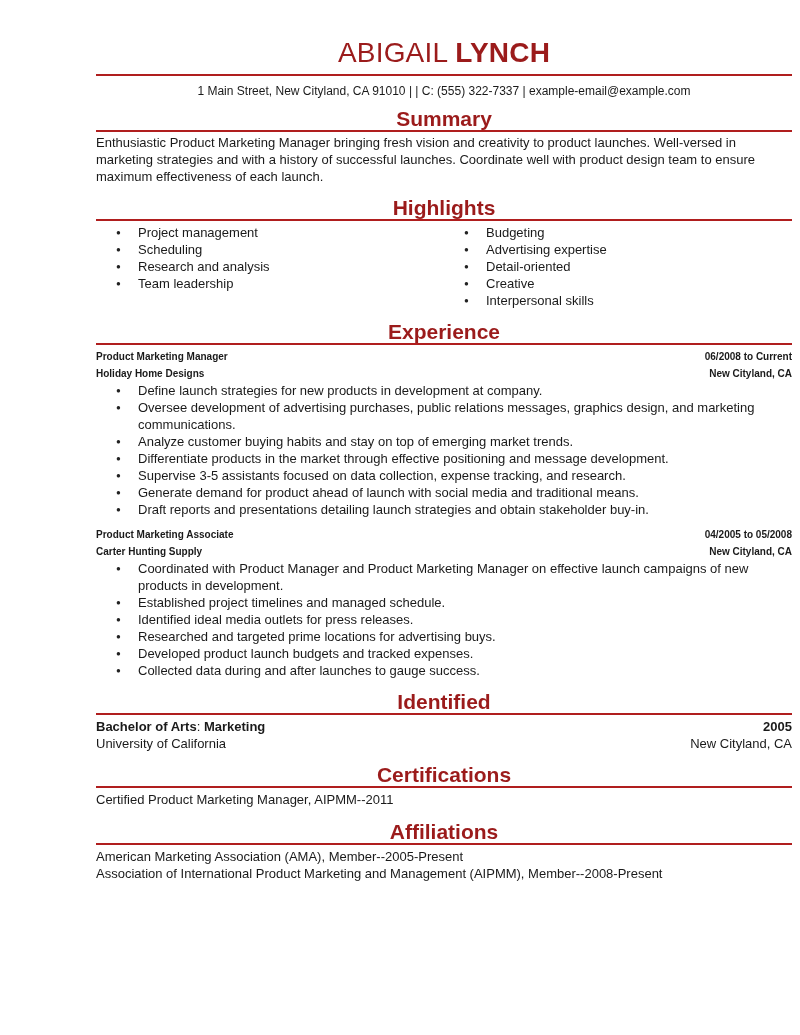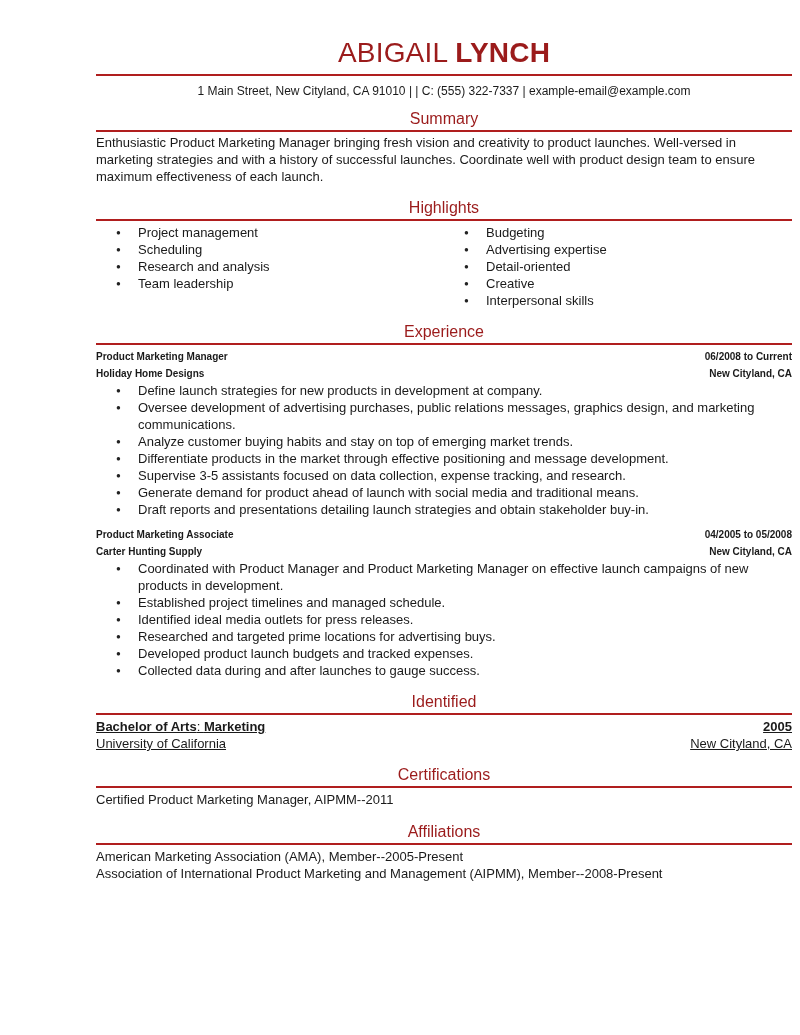--- a/index.html
+++ b/index.html
@@ -2,32 +2,32 @@
 <html><head>
 <meta charset="utf-8">
 <style>
   html, body { margin: 0; padding: 0; background: #ffffff; }
   body { width: 800px; height: 1035px; position: relative; font-family: "Liberation Sans", sans-serif; color: #1a1a1a; }
   .page { position: absolute; left: 52px; top: 0; width: 696px; margin-left: 44px; }
   .name { text-align: center; color: #9b1b1b; font-size: 28px; margin-top: 36px; height: 34px; line-height: 34px; letter-spacing: 0.2px; }
   .name .last { font-weight: bold; }
   .rule { border-top: 2px solid #b01e1e; height: 0; }
   .contact { text-align: center; font-size: 12px; margin-top: 7px; height: 16px; line-height: 16px; }
-  .section-title { text-align: center; color: #9b1b1b; font-weight: normal; font-size: 16px; height: 20px; line-height: 20px; margin-top: 10px; margin-bottom: 1px; }
+  .section-title { text-align: center; color: #9b1b1b; font-weight: bold; font-size: 21px; height: 20px; line-height: 20px; margin-top: 10px; margin-bottom: 1px; }
   .text { font-size: 13px; line-height: 17px; }
   .summary-text { margin-top: 2px; }
   .hl { display: flex; margin-top: 3px; }
   .hl ul { list-style: none; margin: 0; padding: 0; width: 350px; }
   .bul { position: relative; padding-left: 42px; font-size: 13px; line-height: 17px; }
   .bul::before { content: "\25CF"; position: absolute; left: 20px; top: 0; font-size: 8px; color: #222; }
   .hl ul.right .bul { padding-left: 42px; }
   .job-head { display: flex; justify-content: space-between; font-weight: bold; font-size: 10px; line-height: 17px; }
   .job-block { margin-top: 3px; }
   .job-block + .job-block { margin-top: 8px; }
-  .edu-row { display: flex; justify-content: space-between; font-size: 13px; line-height: 17px; text-decoration: underline; }
+  .edu-row { display: flex; justify-content: space-between; font-size: 13px; line-height: 17px; }
   .bold { font-weight: bold; }
   .mt3 { margin-top: 3px; }
 </style>
 </head>
 <body>
 
 <div class="page">
 
   <div class="name">
     <span>ABIGAIL</span>

